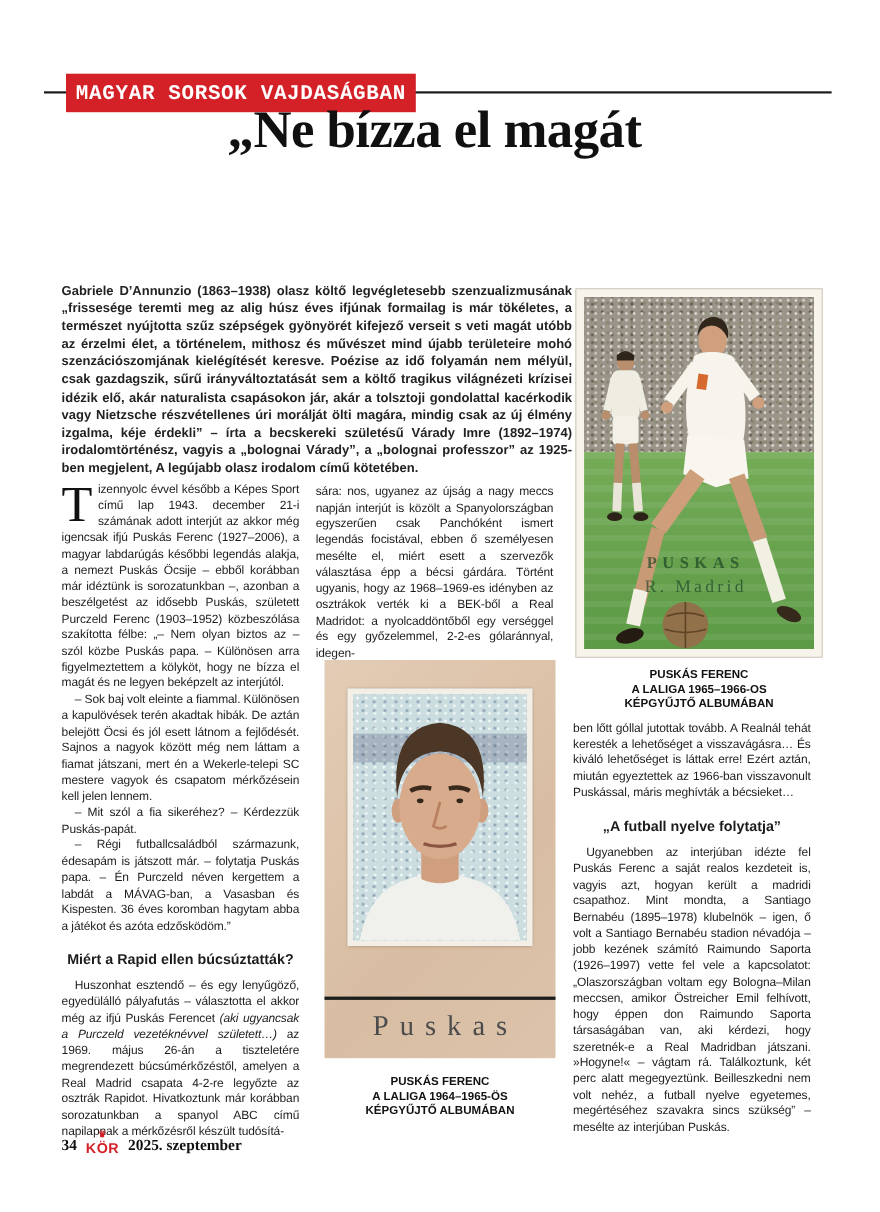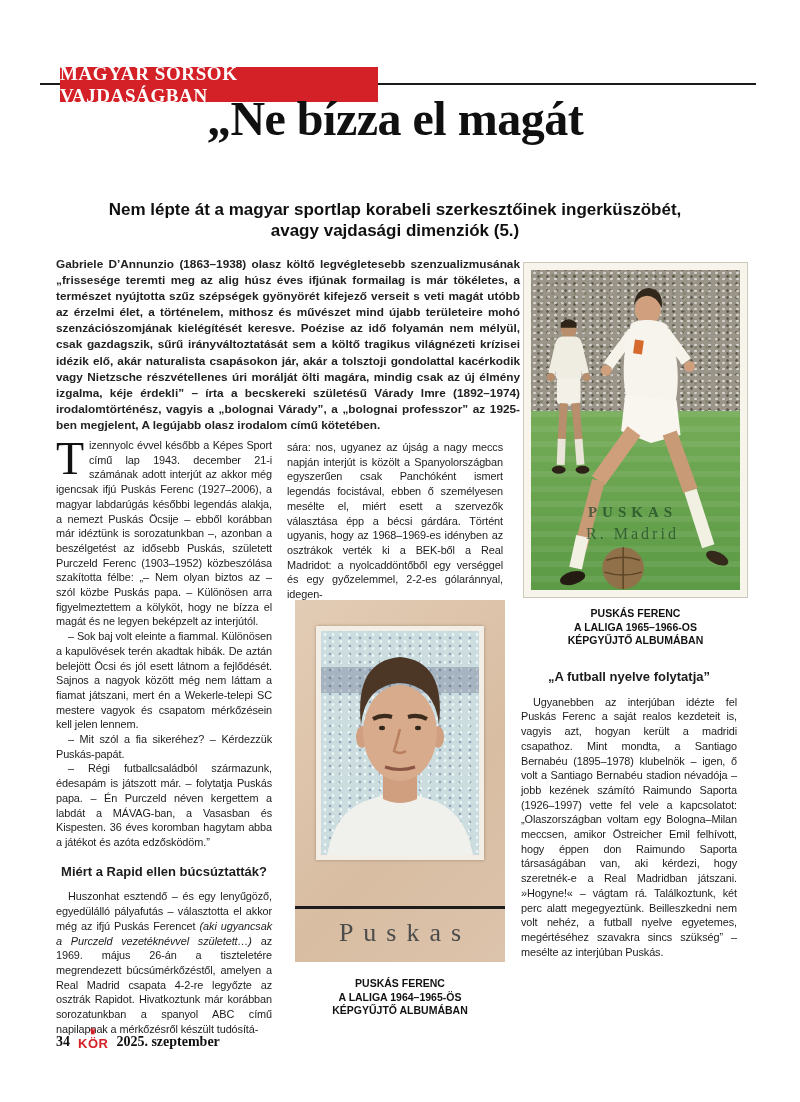--- a/index.html
+++ b/index.html
@@ -2,21 +2,21 @@
 <html lang="hu"><head>
 <meta charset="utf-8">
 <style>
   html,body{margin:0;padding:0;background:#ffffff;}
   .page{position:relative;width:800px;height:1102px;background:#fff;overflow:hidden;
         font-family:"Liberation Sans",sans-serif;color:#1c1c1c;}
 
   
   .top-rule{position:absolute;left:40px;width:716px;top:83px;height:2px;background:#1a1a1a;}
   .kicker{position:absolute;left:60px;top:67px;width:318px;height:35px;background:#d42027;
-          color:#fff;font-family:Liberation Serif, serif;font-weight:bold;font-size:19px;
+          color:#fff;font-family:Liberation Mono, monospace;font-weight:bold;font-size:19px;
           letter-spacing:.6px;display:flex;align-items:center;justify-content:center;}
   .title{position:absolute;left:0;right:10px;top:96px;text-align:center;
          font-family:"Liberation Serif",serif;font-weight:bold;font-size:48px;line-height:45px;
          letter-spacing:-.5px;color:#101010;}
   .subtitle{position:absolute;left:0;right:10px;top:199px;text-align:center;font-weight:bold;
             font-size:17px;line-height:21px;color:#101010;}
 
   
   .intro{position:absolute;left:56px;top:256px;width:464px;font-weight:bold;font-size:11.8px;
          line-height:16.1px;text-align:justify;color:#222;}
@@ -88,41 +88,38 @@
 
   <div class="top-rule"></div>
   <div class="kicker">
     <span>MAGYAR SORSOK VAJDASÁGBAN</span>
   </div>
 
   <h1 class="title" style="margin:0;">
     <span>„Ne bízza el magát</span><br>
   </h1>
 
-  <div class="subtitle">
-    <span>Nem lépte át a magyar sportlap korabeli szerkesztőinek ingerküszöbét,</span><br>
-    <span>avagy vajdasági dimenziók (5.)</span>
-  </div>
 
   <div class="intro">Gabriele D’Annunzio (1863–1938) olasz költő legvégletesebb szenzualizmusának „frissesége teremti meg az alig húsz éves ifjúnak formailag is már tökéletes, a természet nyújtotta szűz szépségek gyönyörét kifejező verseit s veti magát utóbb az érzelmi élet, a történelem, mithosz és művészet mind újabb területeire mohó szenzációszomjának kielégítését keresve. Poézise az idő folyamán nem mélyül, csak gazdagszik, sűrű irányváltoztatását sem a költő tragikus világnézeti krízisei idézik elő, akár naturalista csapásokon jár, akár a tolsztoji gondolattal kacérkodik vagy Nietzsche részvétellenes úri morálját ölti magára, mindig csak az új élmény izgalma, kéje érdekli” – írta a becskereki születésű Várady Imre (1892–1974) irodalomtörténész, vagyis a „bolognai Várady”, a „bolognai professzor” az 1925-ben megjelent, A legújabb olasz irodalom című kötetében.</div>
 
   <div class="col col-left">
     <p><span class="dropcap">T</span><span>izennyolc évvel később a Képes Sport című lap 1943. december 21-i számának adott interjút az akkor még igencsak ifjú Puskás Ferenc (1927–2006), a magyar labdarúgás későbbi legendás alakja, a nemezt Puskás Öcsije – ebből korábban már idéztünk is sorozatunkban –, azonban a beszélgetést az idősebb Puskás, született Purczeld Ferenc (1903–1952) közbeszólása szakította félbe: „– Nem olyan biztos az – szól közbe Puskás papa. – Különösen arra figyelmeztettem a kölyköt, hogy ne bízza el magát és ne legyen beképzelt az interjútól.</span></p>
     <p class="ind">– Sok baj volt eleinte a fiammal. Különösen a kapulövések terén akadtak hibák. De aztán belejött Öcsi és jól esett látnom a fejlődését. Sajnos a nagyok között még nem láttam a fiamat játszani, mert én a Wekerle-telepi SC mestere vagyok és csapatom mérkőzésein kell jelen lennem.</p>
     <p class="ind">– Mit szól a fia sikeréhez? – Kérdezzük Puskás-papát.</p>
     <p class="ind">– Régi futballcsaládból származunk, édesapám is játszott már. – folytatja Puskás papa. – Én Purczeld néven kergettem a labdát a MÁVAG-ban, a Vasasban és Kispesten. 36 éves koromban hagytam abba a játékot és azóta edzősködöm.”</p>
     <div class="subhead">Miért a Rapid ellen búcsúztatták?</div>
     <p class="ind"><span>Huszonhat esztendő – és egy lenyűgöző, egyedülálló pályafutás – választotta el akkor még az ifjú Puskás Ferencet </span><span class="ital">(aki ugyancsak a Purczeld vezetéknévvel született…)</span><span> az 1969. május 26-án a tiszteletére megrendezett búcsúmérkőzéstől, amelyen a Real Madrid csapata 4-2-re legyőzte az osztrák Rapidot. Hivatkoztunk már korábban sorozatunkban a spanyol ABC című napilapnak a mérkőzésről készült tudósítá-</span></p>
   </div>
 
   <div class="col col-mid">
     <p>sára: nos, ugyanez az újság a nagy meccs napján interjút is közölt a Spanyolországban egyszerűen csak Panchóként ismert legendás focistával, ebben ő személyesen mesélte el, miért esett a szervezők választása épp a bécsi gárdára. Történt ugyanis, hogy az 1968–1969-es idényben az osztrákok verték ki a BEK-ből a Real Madridot: a nyolcaddöntőből egy verséggel és egy győzelemmel, 2-2-es gólaránnyal, idegen-</p>
   </div>
 
   <div class="col col-right">
+    <p>ben lőtt góllal jutottak tovább. A Realnál tehát keresték a lehetőséget a visszavágásra… És kiváló lehetőséget is láttak erre! Ezért aztán, miután egyeztettek az 1966-ban visszavonult Puskással, máris meghívták a bécsieket…</p>
     <div class="subhead">„A futball nyelve folytatja”</div>
     <p class="ind">Ugyanebben az interjúban idézte fel Puskás Ferenc a saját realos kezdeteit is, vagyis azt, hogyan került a madridi csapathoz. Mint mondta, a Santiago Bernabéu (1895–1978) klubelnök – igen, ő volt a Santiago Bernabéu stadion névadója – jobb kezének számító Raimundo Saporta (1926–1997) vette fel vele a kapcsolatot: „Olaszországban voltam egy Bologna–Milan meccsen, amikor Östreicher Emil felhívott, hogy éppen don Raimundo Saporta társaságában van, aki kérdezi, hogy szeretnék-e a Real Madridban játszani. »Hogyne!« – vágtam rá. Találkoztunk, két perc alatt megegyeztünk. Beilleszkedni nem volt nehéz, a futball nyelve egyetemes, megértéséhez szavakra sincs szükség” – mesélte az interjúban Puskás.</p>
   </div>
 
   <div class="card-action">
     <div class="photo-action">
       <div class="crowd speckle"></div>
       <div class="grass"></div>
       <svg class="player-svg" viewBox="0 0 211 322" preserveAspectRatio="none">
         <g>

